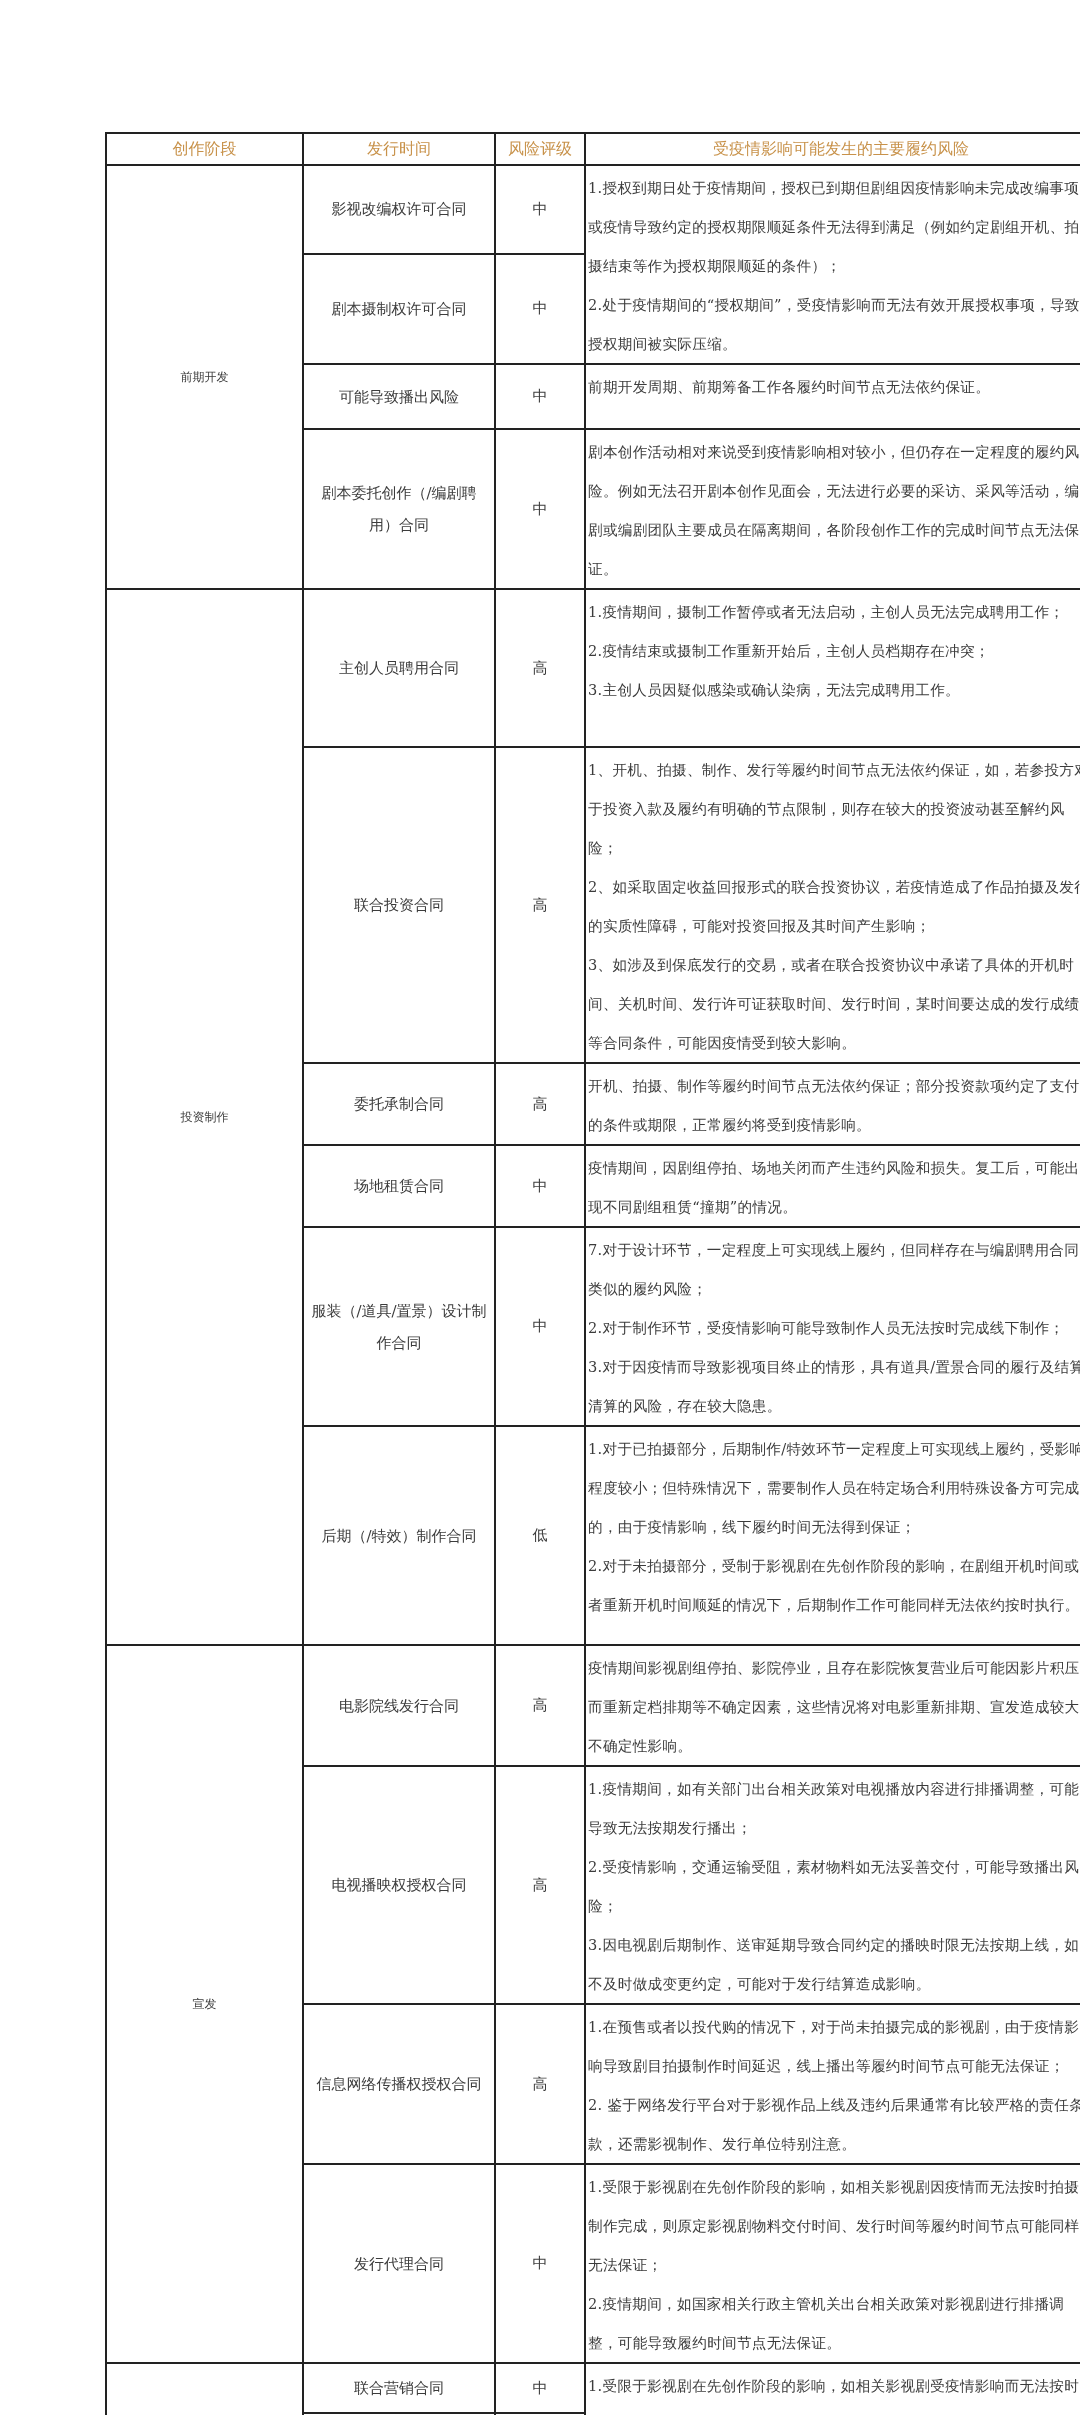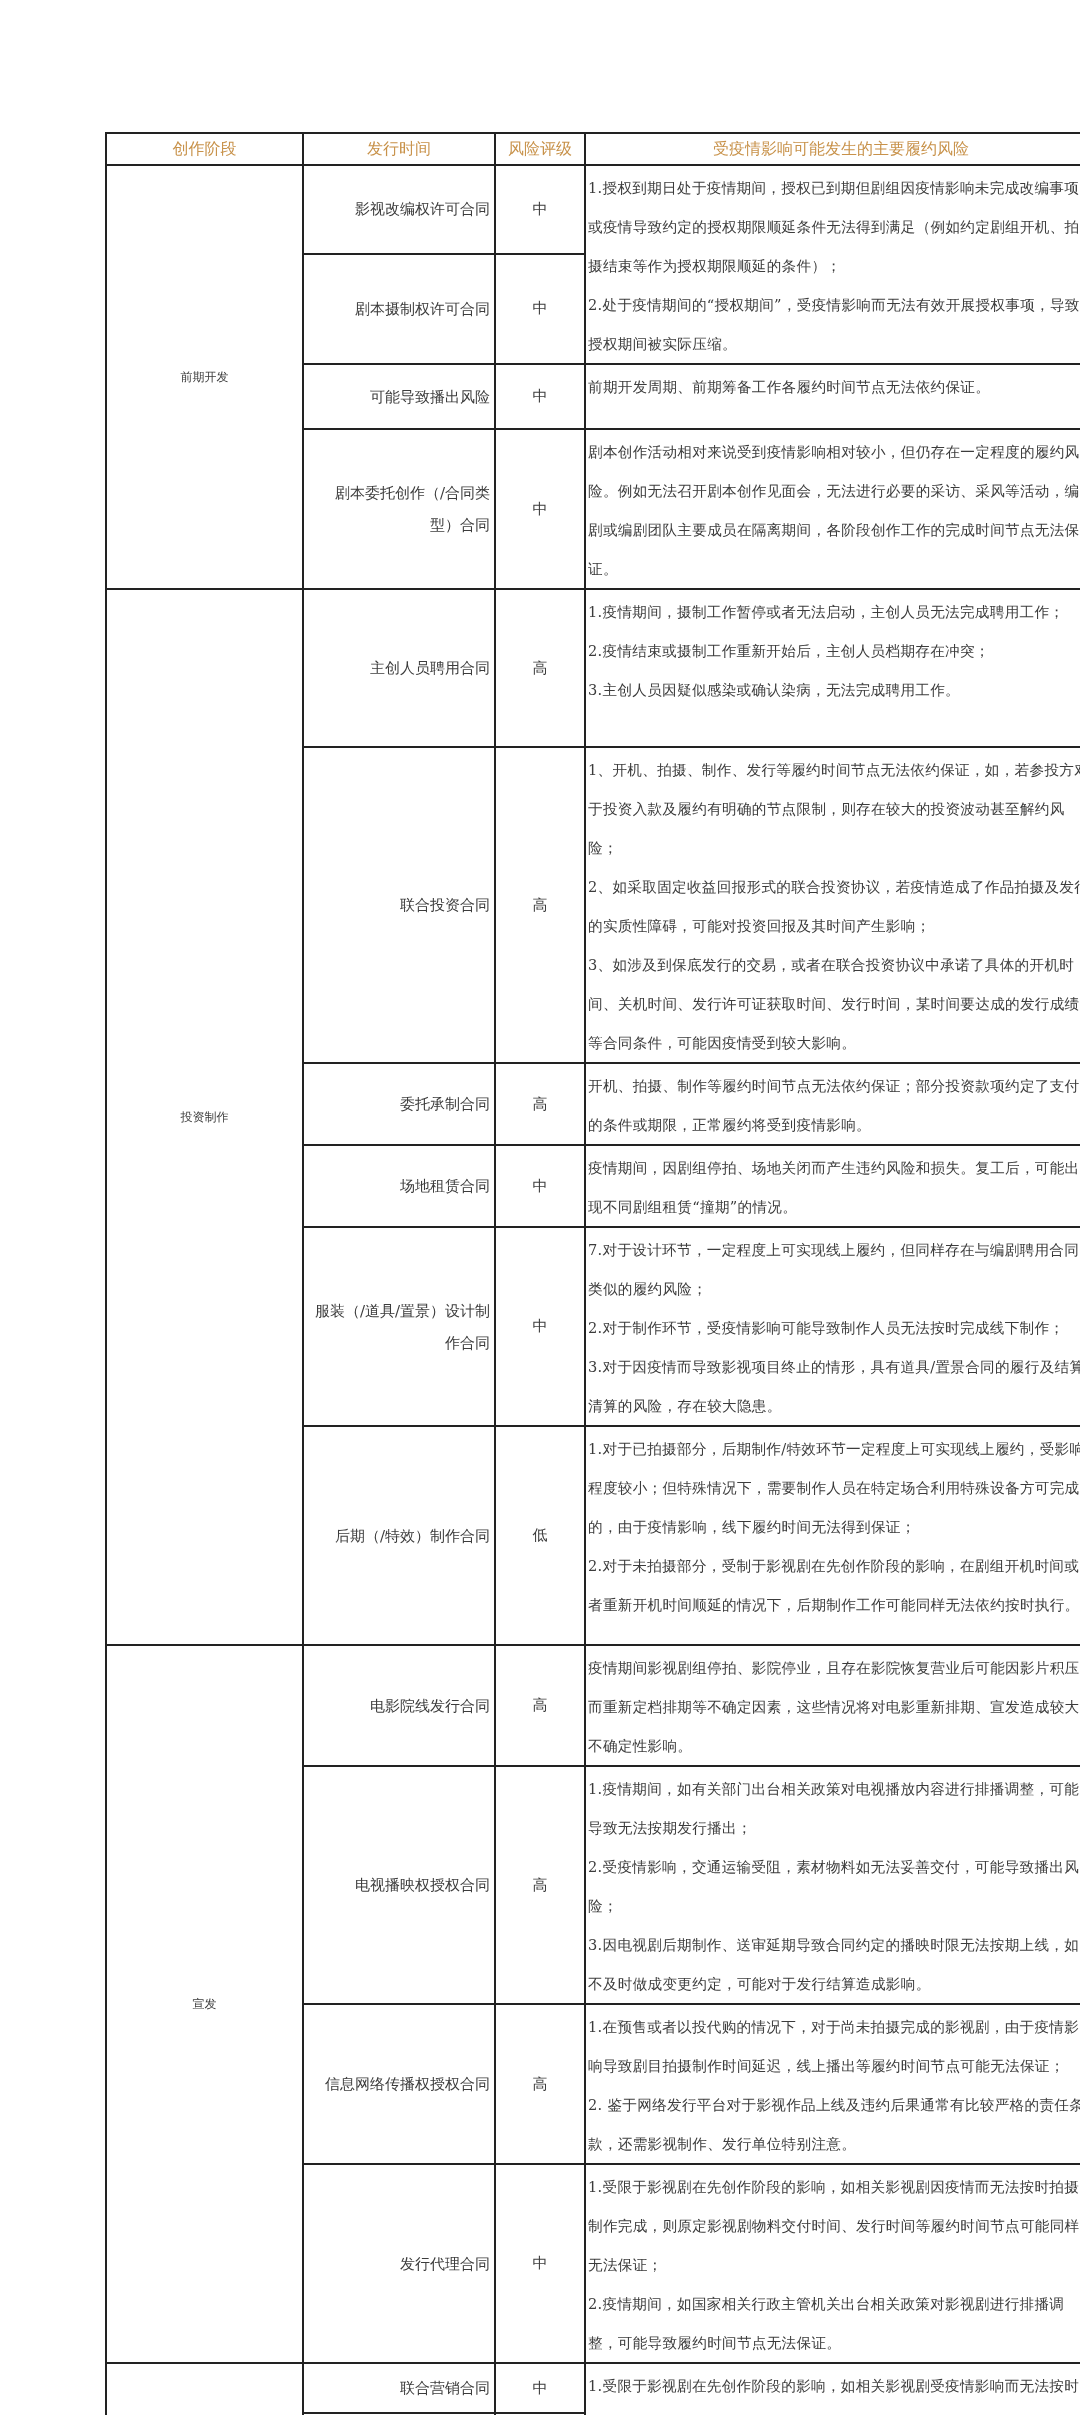--- a/index.html
+++ b/index.html
@@ -2,21 +2,21 @@
 <html><head>
 <meta charset="utf-8">
 <style>
   html, body { margin:0; padding:0; background:#ffffff; }
   body { width:1080px; height:2415px; position:relative; overflow:hidden;
          font-family:"DejaVu Serif","Liberation Serif",serif; color:#3c3c3c; }
   #tbl { position:absolute; left:73px; top:132px; width:993px; border-collapse:collapse; table-layout:fixed;margin-left:32px; }
   #tbl td, #tbl th { border:2px solid #222; padding:0; }
   #tbl th { height:30px; font-weight:normal; color:#c8924a; font-size:16px; text-align:center; }
   .c1 { width:195px; text-align:center; font-size:12px; }
-  .c2 { width:192px; text-align:right; font-size:15px; line-height:32px; padding:8px 4px !important; }
+  .c2 { width:192px; text-align:center; font-size:15px; line-height:32px; padding:8px 4px !important; }
   .c3 { width:88px; text-align:center; font-size:15px; }
   .c4 { font-size:14.6px; line-height:39px; text-align:left; vertical-align:top; padding:2px 3px 0 2px !important; white-space:pre-line; letter-spacing:0.3px; }
 </style>
 </head>
 <body>
 
 <table id="tbl">
   <colgroup>
       <col style="width:197px">
       <col style="width:192px">
@@ -41,21 +41,21 @@
   <tr style="height:104px">
     <td class="c2">剧本摄制权许可合同</td>
     <td class="c3">中</td>
   </tr>
   <tr style="height:65px">
     <td class="c2">可能导致播出风险</td>
     <td class="c3">中</td>
     <td class="c4">前期开发周期、前期筹备工作各履约时间节点无法依约保证。</td>
   </tr>
   <tr style="height:126px">
-    <td class="c2">剧本委托创作（/合同类型）合同</td>
+    <td class="c2">剧本委托创作（/编剧聘用）合同</td>
     <td class="c3">中</td>
     <td class="c4">剧本创作活动相对来说受到疫情影响相对较小，但仍存在一定程度的履约风险。例如无法召开剧本创作见面会，无法进行必要的采访、采风等活动，编剧或编剧团队主要成员在隔离期间，各阶段创作工作的完成时间节点无法保证。</td>
   </tr>
 
   <tr style="height:158px">
     <td class="c1" rowspan="6">投资制作</td>
     <td class="c2">主创人员聘用合同</td>
     <td class="c3">高</td>
     <td class="c4">1.疫情期间，摄制工作暂停或者无法启动，主创人员无法完成聘用工作；
 2.疫情结束或摄制工作重新开始后，主创人员档期存在冲突；

